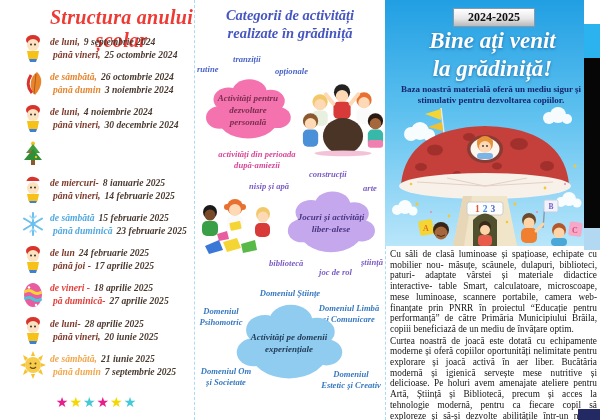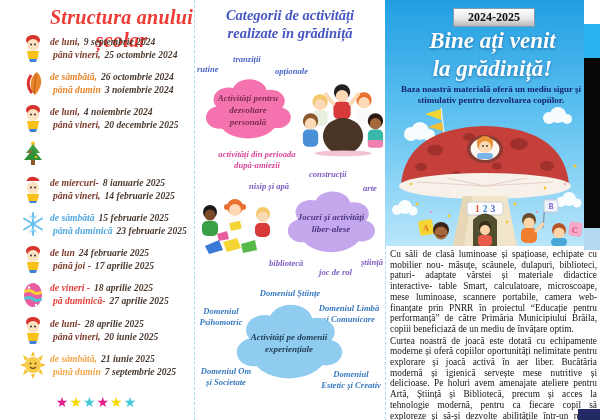--- a/index.html
+++ b/index.html
@@ -112,21 +112,21 @@
               <ellipse cx="13" cy="6" rx="7" ry="5" fill="#d8332c"></ellipse>
               <circle cx="13" cy="11" r="6" fill="#fde2c0"></circle>
               <circle cx="11" cy="10.5" r="1" fill="#333"></circle>
               <circle cx="15" cy="10.5" r="1" fill="#333"></circle>
               <path d="M7 17 h12 l-1.5 8 h-9 z" fill="#f6c21a"></path>
               <path d="M9 25 h8 l-1 3 h-6 z" fill="#3f7fd6"></path>
             </svg>
           </span>
         <div class="lines">
           <div><span class="lead" style="color: rgb(125, 59, 44);">de luni,</span><span class="date">4 noiembrie 2024</span></div>
-          <div><span class="lead" style="color: rgb(125, 59, 44);">până vineri,</span><span class="date">20 decembrie 2025</span></div>
+          <div><span class="lead" style="color: rgb(125, 59, 44);">până vineri,</span><span class="date">30 decembrie 2024</span></div>
         </div>
       </div>
 
       <div class="srow">
         <span class="ic">
             <svg width="26" height="28" viewBox="0 0 26 28">
               <circle cx="13" cy="3.5" r="2" fill="#f2c21a"></circle>
               <polygon points="13,4 20,13 6,13" fill="#3f9e3f"></polygon>
               <polygon points="13,9 22,20 4,20" fill="#2f8e36"></polygon>
               <rect x="11" y="20" width="4" height="5" fill="#8a5a2a"></rect>

